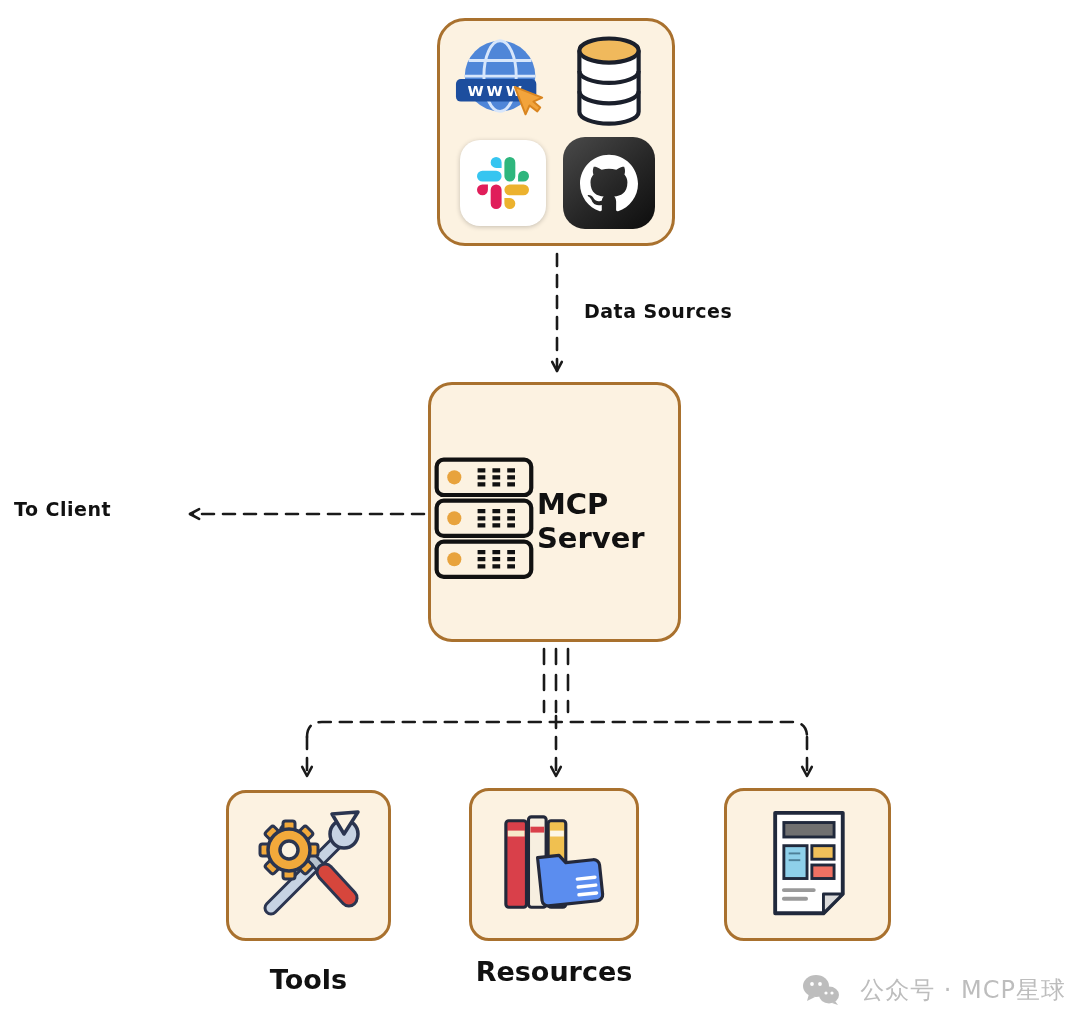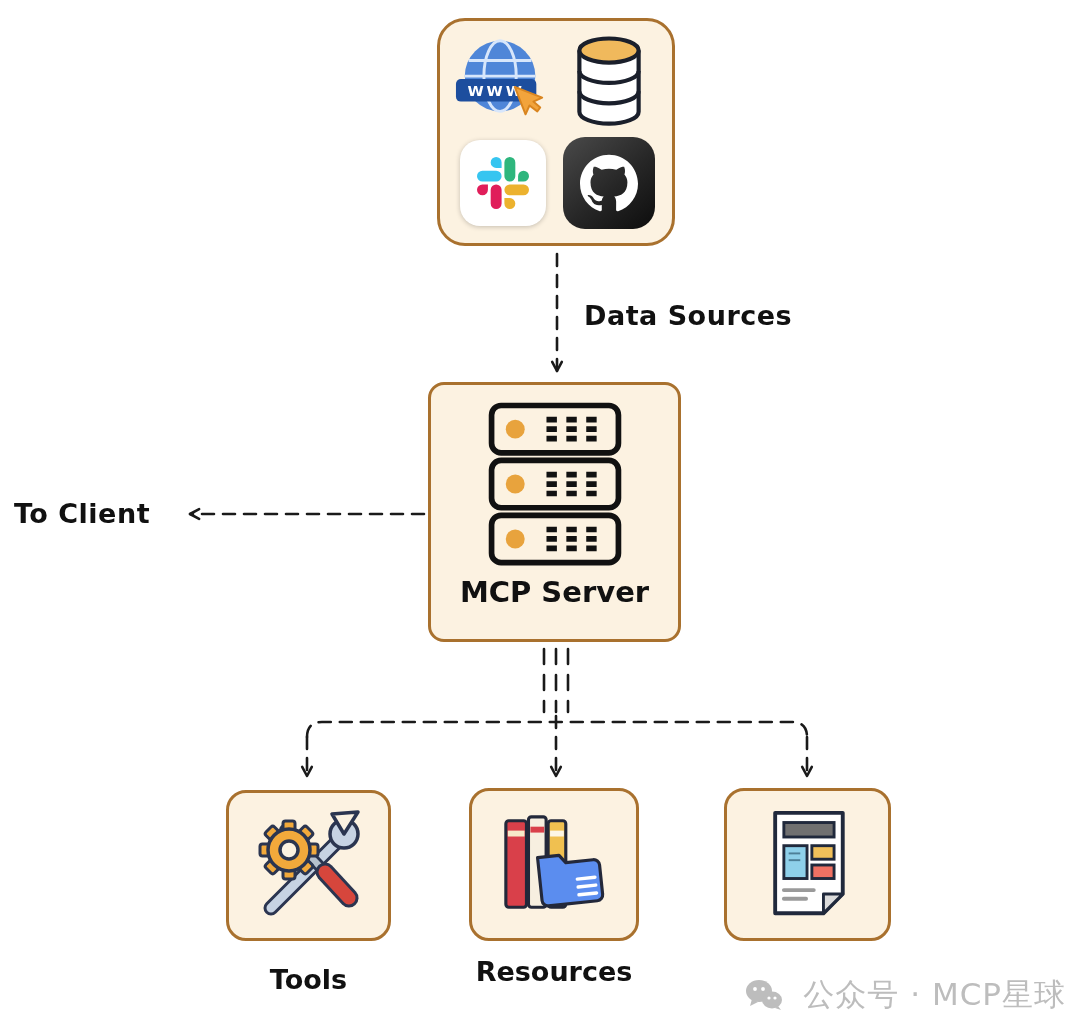--- a/index.html
+++ b/index.html
@@ -2,42 +2,42 @@
 <html><head>
 <meta charset="utf-8">
 <style>
   html,body{margin:0;padding:0;background:#ffffff;}
   body{font-family:"DejaVu Sans","Liberation Sans",sans-serif;color:#111;}
   .canvas{position:relative;width:1080px;height:1032px;background:#fff;overflow:hidden;}
   .connectors{position:absolute;left:0;top:0;}
   .node{position:absolute;background:#fcf2e1;border:3.5px solid #a9712e;box-sizing:border-box;}
   .node--ds{left:437px;top:18px;width:238px;height:228px;border-radius:28px;
     display:grid;grid-template-columns:1fr 1fr;grid-template-rows:1fr 1fr;place-items:center;padding:10px;}
-  .node--mcp{left:428px;top:382px;width:253px;height:260px;border-radius:16px;
-    display:flex;flex-direction:column;align-items:center;justify-content:flex-start;padding-top:14px;}
+  .node--mcp{left:428px;top:382px;width:253px;height:260px;border-radius:24px;
+    display:flex;flex-direction:row;align-items:center;justify-content:flex-start;padding-top:14px;}
   .node--small{border-radius:20px;display:flex;align-items:center;justify-content:center;}
   .node--tools{left:226px;top:790px;width:165px;height:151px;}
   .node--resources{left:469px;top:788px;width:170px;height:153px;}
   .node--prompts{left:724px;top:788px;width:167px;height:153px;}
-  .edge-label{position:absolute;font-size:27px;font-weight:700;letter-spacing:.5px;white-space:nowrap;}
+  .edge-label{position:absolute;font-size:19px;font-weight:700;letter-spacing:.5px;white-space:nowrap;}
   .lbl-datasources{left:584px;top:300px;}
   .lbl-toclient{left:14px;top:498px;}
   .lbl-capabilities{left:592px;top:670px;}
   .node-label{position:absolute;font-size:27px;font-weight:700;text-align:center;}
   .lbl-tools{left:226px;width:165px;top:964px;}
   .lbl-resources{left:459px;width:190px;top:956px;text-align:center;}
   .lbl-prompts{left:714px;width:187px;top:956px;}
   .mcp-caption{font-size:29px;font-weight:700;margin-top:4px;}
   .slack-tile{width:86px;height:86px;background:#fff;border-radius:20px;
     box-shadow:0 1px 5px rgba(0,0,0,.22);display:flex;align-items:center;justify-content:center;}
   .github-tile{width:92px;height:92px;border-radius:22px;
     background:linear-gradient(140deg,#4a4a4a 0%,#262626 55%,#0d0d0d 100%);
     display:flex;align-items:center;justify-content:center;}
   .watermark{position:absolute;left:0;right:14px;top:974px;display:flex;justify-content:flex-end;
-    align-items:center;gap:20px;color:#bdbdbd;font-size:31px;letter-spacing:1px;z-index:5;margin-left:24px;}
+    align-items:center;gap:20px;color:#bdbdbd;font-size:24px;letter-spacing:1px;z-index:5;margin-left:24px;}
 </style>
 </head>
 <body>
 
 <div class="canvas">
 
   <svg class="connectors" width="1080" height="1032" viewBox="0 0 1080 1032">
     <defs>
       <marker id="ah" viewBox="0 0 14 14" refX="11" refY="7" markerWidth="15" markerHeight="15" markerUnits="userSpaceOnUse" orient="auto">
         <path d="M2.5,2.5 L11,7 L2.5,11.5" fill="none" stroke="#1a1a1a" stroke-width="2.4" stroke-linecap="round" stroke-linejoin="round"></path>

